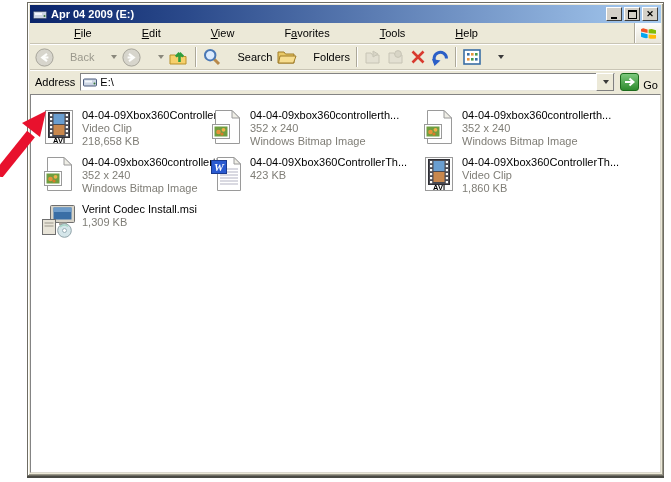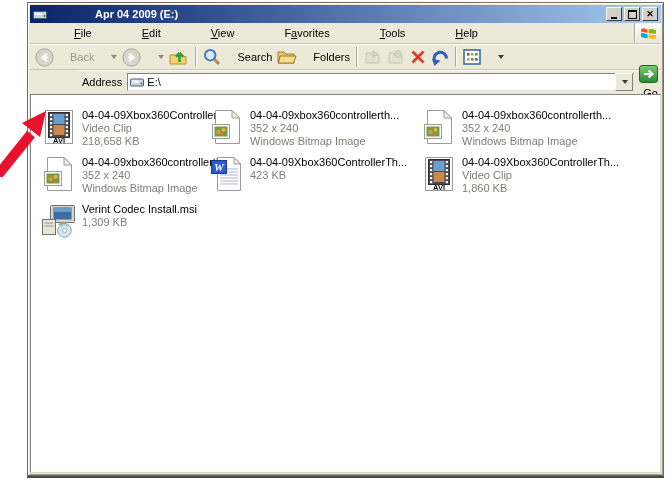--- a/index.html
+++ b/index.html
@@ -8,21 +8,21 @@
 
   
   .window{position:absolute;left:27px;top:2px;width:637px;height:474px;
           background:#ECE9D8;border:1px solid #6f6d63;
           box-shadow:inset 1px 1px 0 #ffffff, inset -1px -1px 0 #9a9889, 0 2px 0 #4a4a44;
           padding:2px;box-sizing:border-box;display:flex;flex-direction:column;}
   .titlebar{height:18px;flex:none;display:flex;align-items:center;padding:0 3px;
             background:linear-gradient(to right,#0A246A,#2b4a8b 25%,#A6CAF0);
             color:#fff;font-weight:bold;}
   .titlebar .ticon{width:14px;height:13px;margin-right:4px;flex:none;}
-  .title-text{white-space:nowrap;margin-left:44px;}
+  .title-text{white-space:nowrap;}
   .win-controls{margin-left:auto;display:flex;gap:2px;}
   .wbtn{width:16px;height:14px;background:#D4D0C8;border:1px solid;
         border-color:#fff #404040 #404040 #fff;box-shadow:1px 1px 0 #808080 inset 0 0;
         display:flex;align-items:center;justify-content:center;font-size:9px;font-weight:bold;
         color:#000;line-height:1;padding:0;}
   .glyph-min{width:6px;height:2px;background:#000;margin-top:7px;}
   .glyph-max{width:7px;height:6px;border:1px solid #000;border-top-width:2px;}
 
   .menubar{height:20px;flex:none;display:flex;align-items:center;padding-left:1px;
            border-bottom:1px solid #c9c5b5;}
@@ -36,30 +36,30 @@
            border-top:1px solid #fff;border-bottom:1px solid #c9c5b5;}
   .tbtn{display:flex;align-items:center;gap:16px;padding:1px 2px;}
   .tbtn .lbl{white-space:nowrap;}
   .lbl-disabled{color:#9a988c;}
   .dd{width:0;height:0;border-left:3px solid transparent;border-right:3px solid transparent;
       border-top:4px solid #8a887c;margin-left:1px;}
   .dd.dark{border-top-color:#3a3a3a;}
   .tsep{width:0;height:20px;border-left:1px solid #aca899;border-right:1px solid #fff;margin:0 3px;}
 
   .addrbar{height:22px;flex:none;display:flex;align-items:center;padding:0 3px;
-           border-top:1px solid #fff;margin-left:47px;}
+           border-top:1px solid #fff;}
   .addr-label{margin:0 5px 0 2px;}
   .combo{flex:1;height:18px;background:#fff;border:1px solid;
          border-color:#848484 #e8e6dd #e8e6dd #848484;display:flex;align-items:center;
          padding-left:2px;box-sizing:border-box;}
   .combo .val{flex:1;margin-left:3px;}
   .combo-dd{width:16px;height:16px;background:#ECE9D8;border:1px solid;
             border-color:#fff #808080 #808080 #fff;display:flex;align-items:center;
             justify-content:center;flex:none;}
-  .go-wrap{display:flex;align-items:flex-end;gap:4px;margin-left:5px;flex-direction:column;}
+  .go-wrap{display:flex;align-items:flex-end;gap:4px;margin-left:5px;}
   .go-btn{width:17px;height:16px;border-radius:3px;border:1px solid #1c6b1c;
           background:linear-gradient(#7cc87c,#2E8B2E);color:#fff;font-weight:bold;
           display:flex;align-items:center;justify-content:center;font-size:11px;}
 
   .content{flex:1;background:#fff;border:1px solid;border-color:#848484 #dcd9cf #dcd9cf #848484;
            margin-top:1px;overflow:hidden;}
   .tilegrid{display:grid;grid-template-columns:168px 212px 1fr;grid-auto-rows:47px;
             padding:13px 4px 0 10px;}
   .tile{display:flex;gap:5px;align-items:flex-start;}
   .fileicon{width:36px;height:36px;flex:none;display:flex;align-items:flex-end;justify-content:center;}

